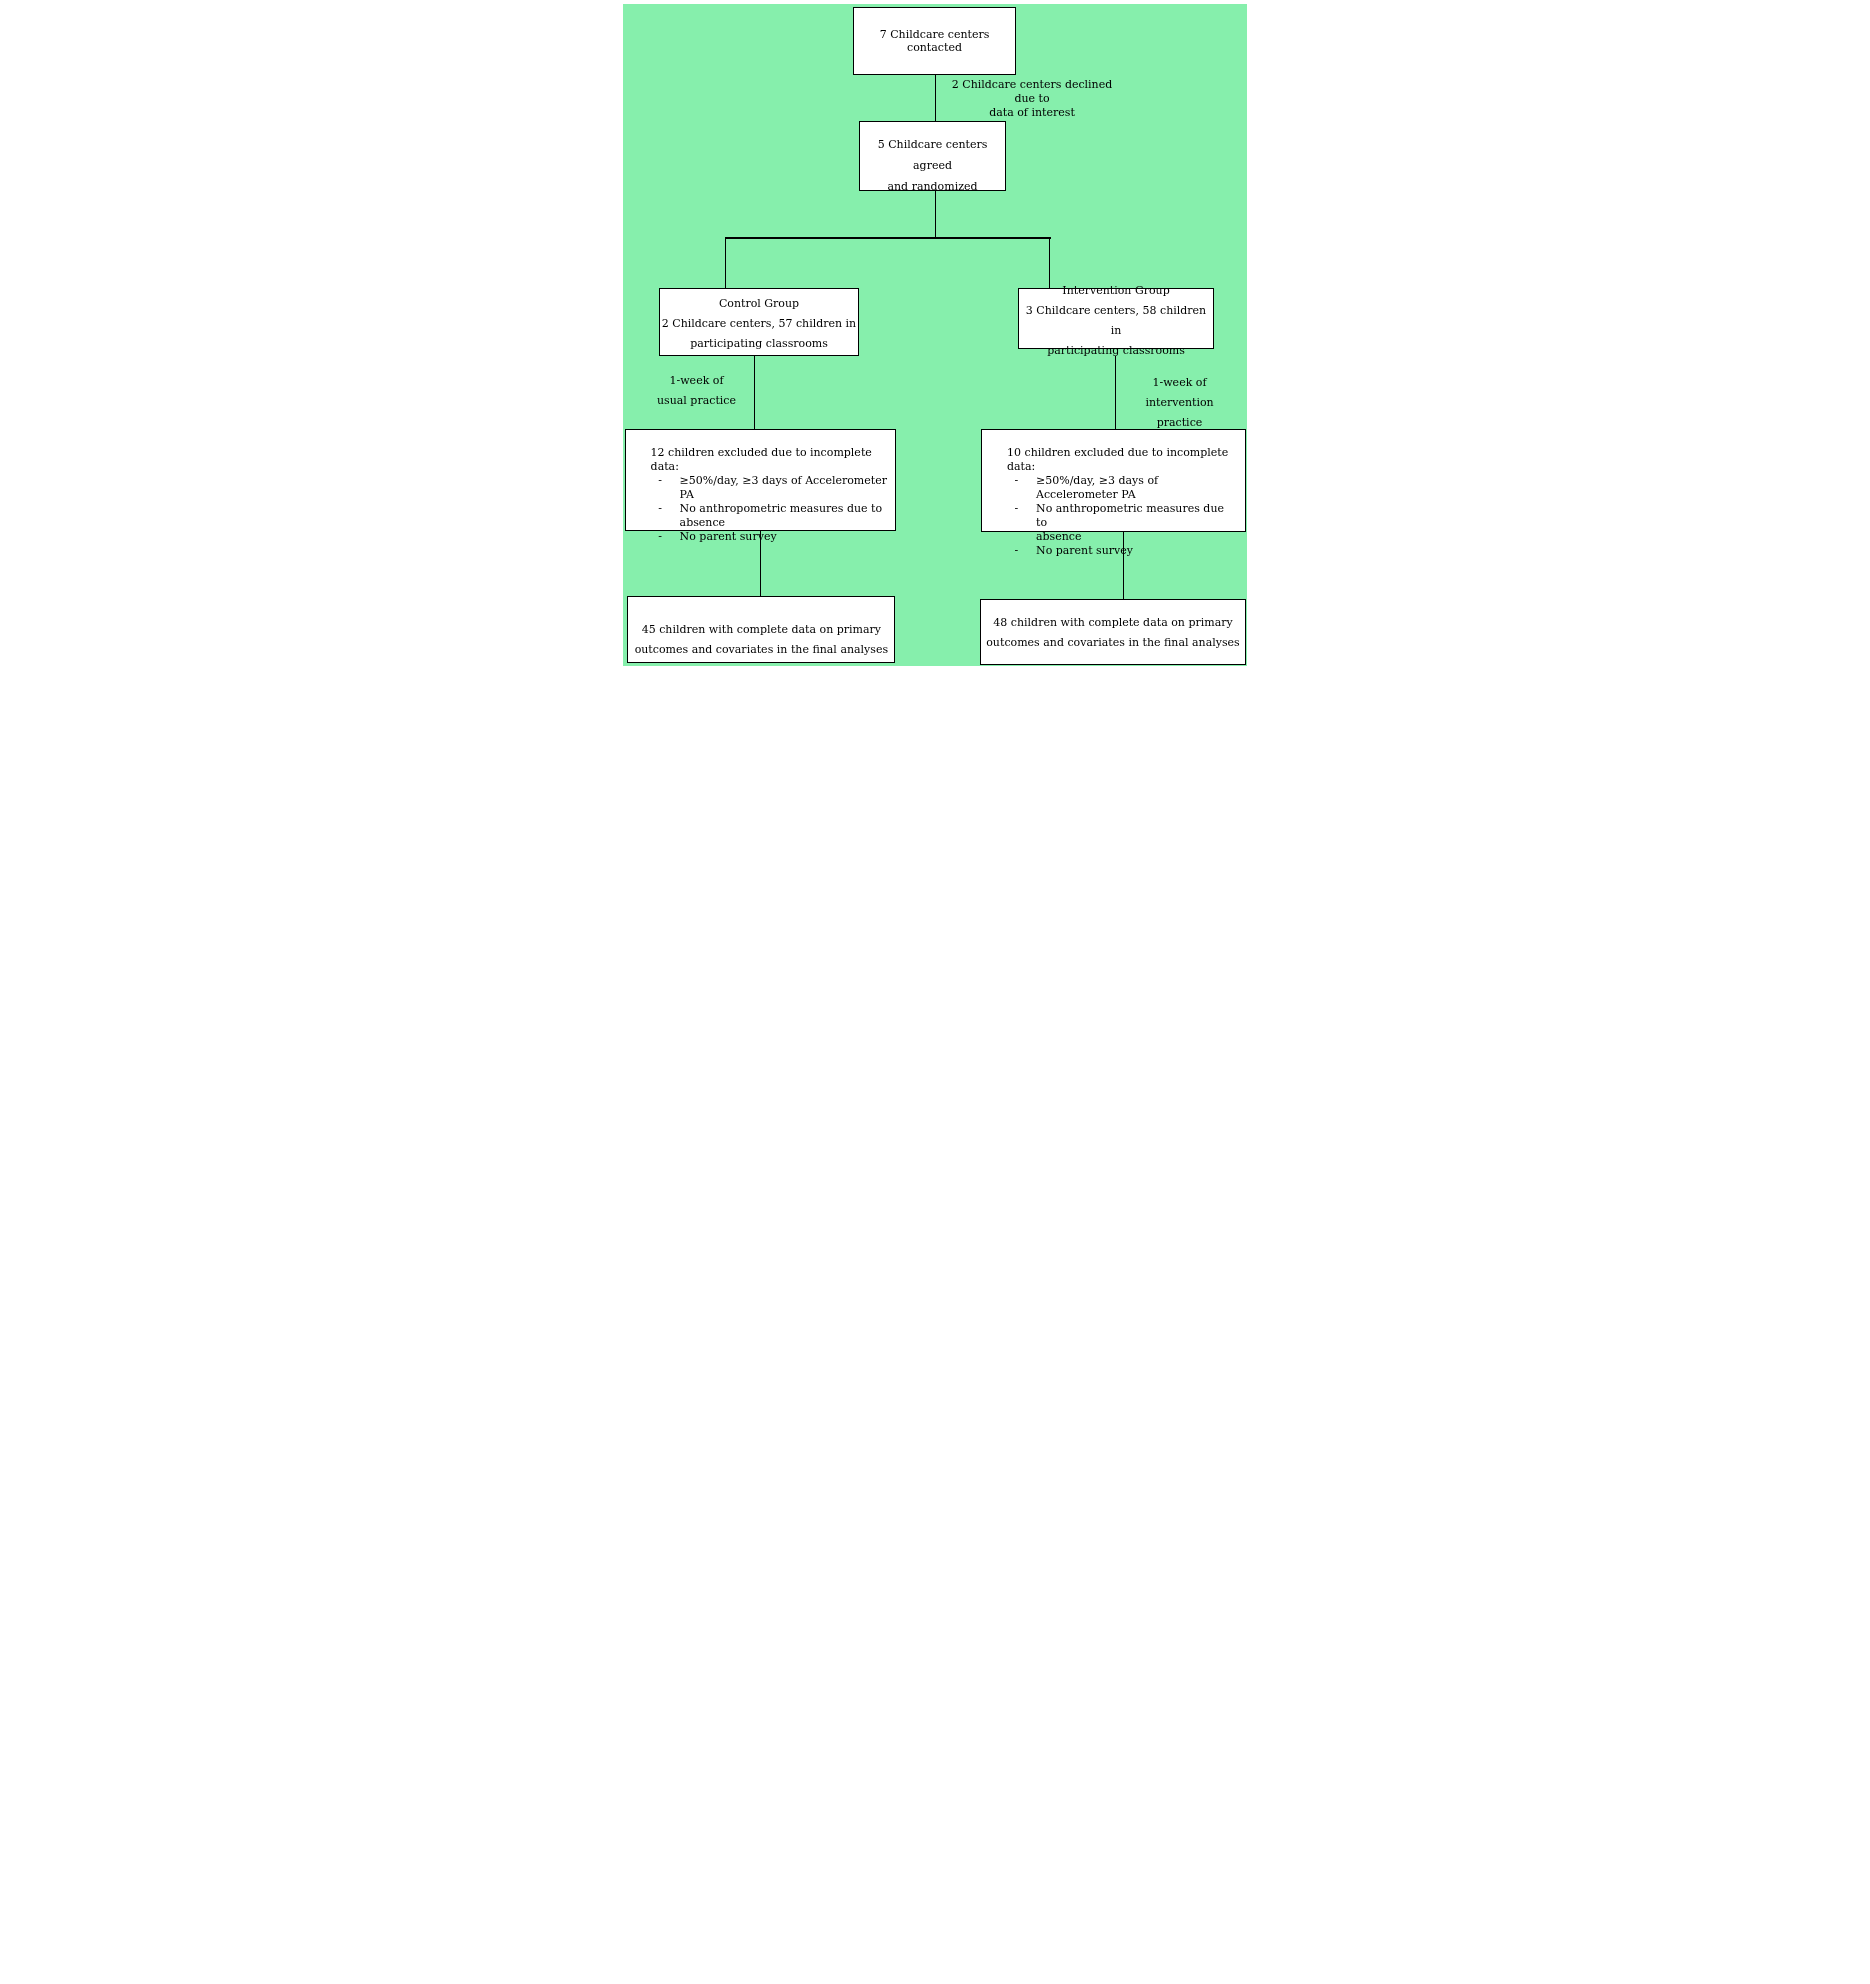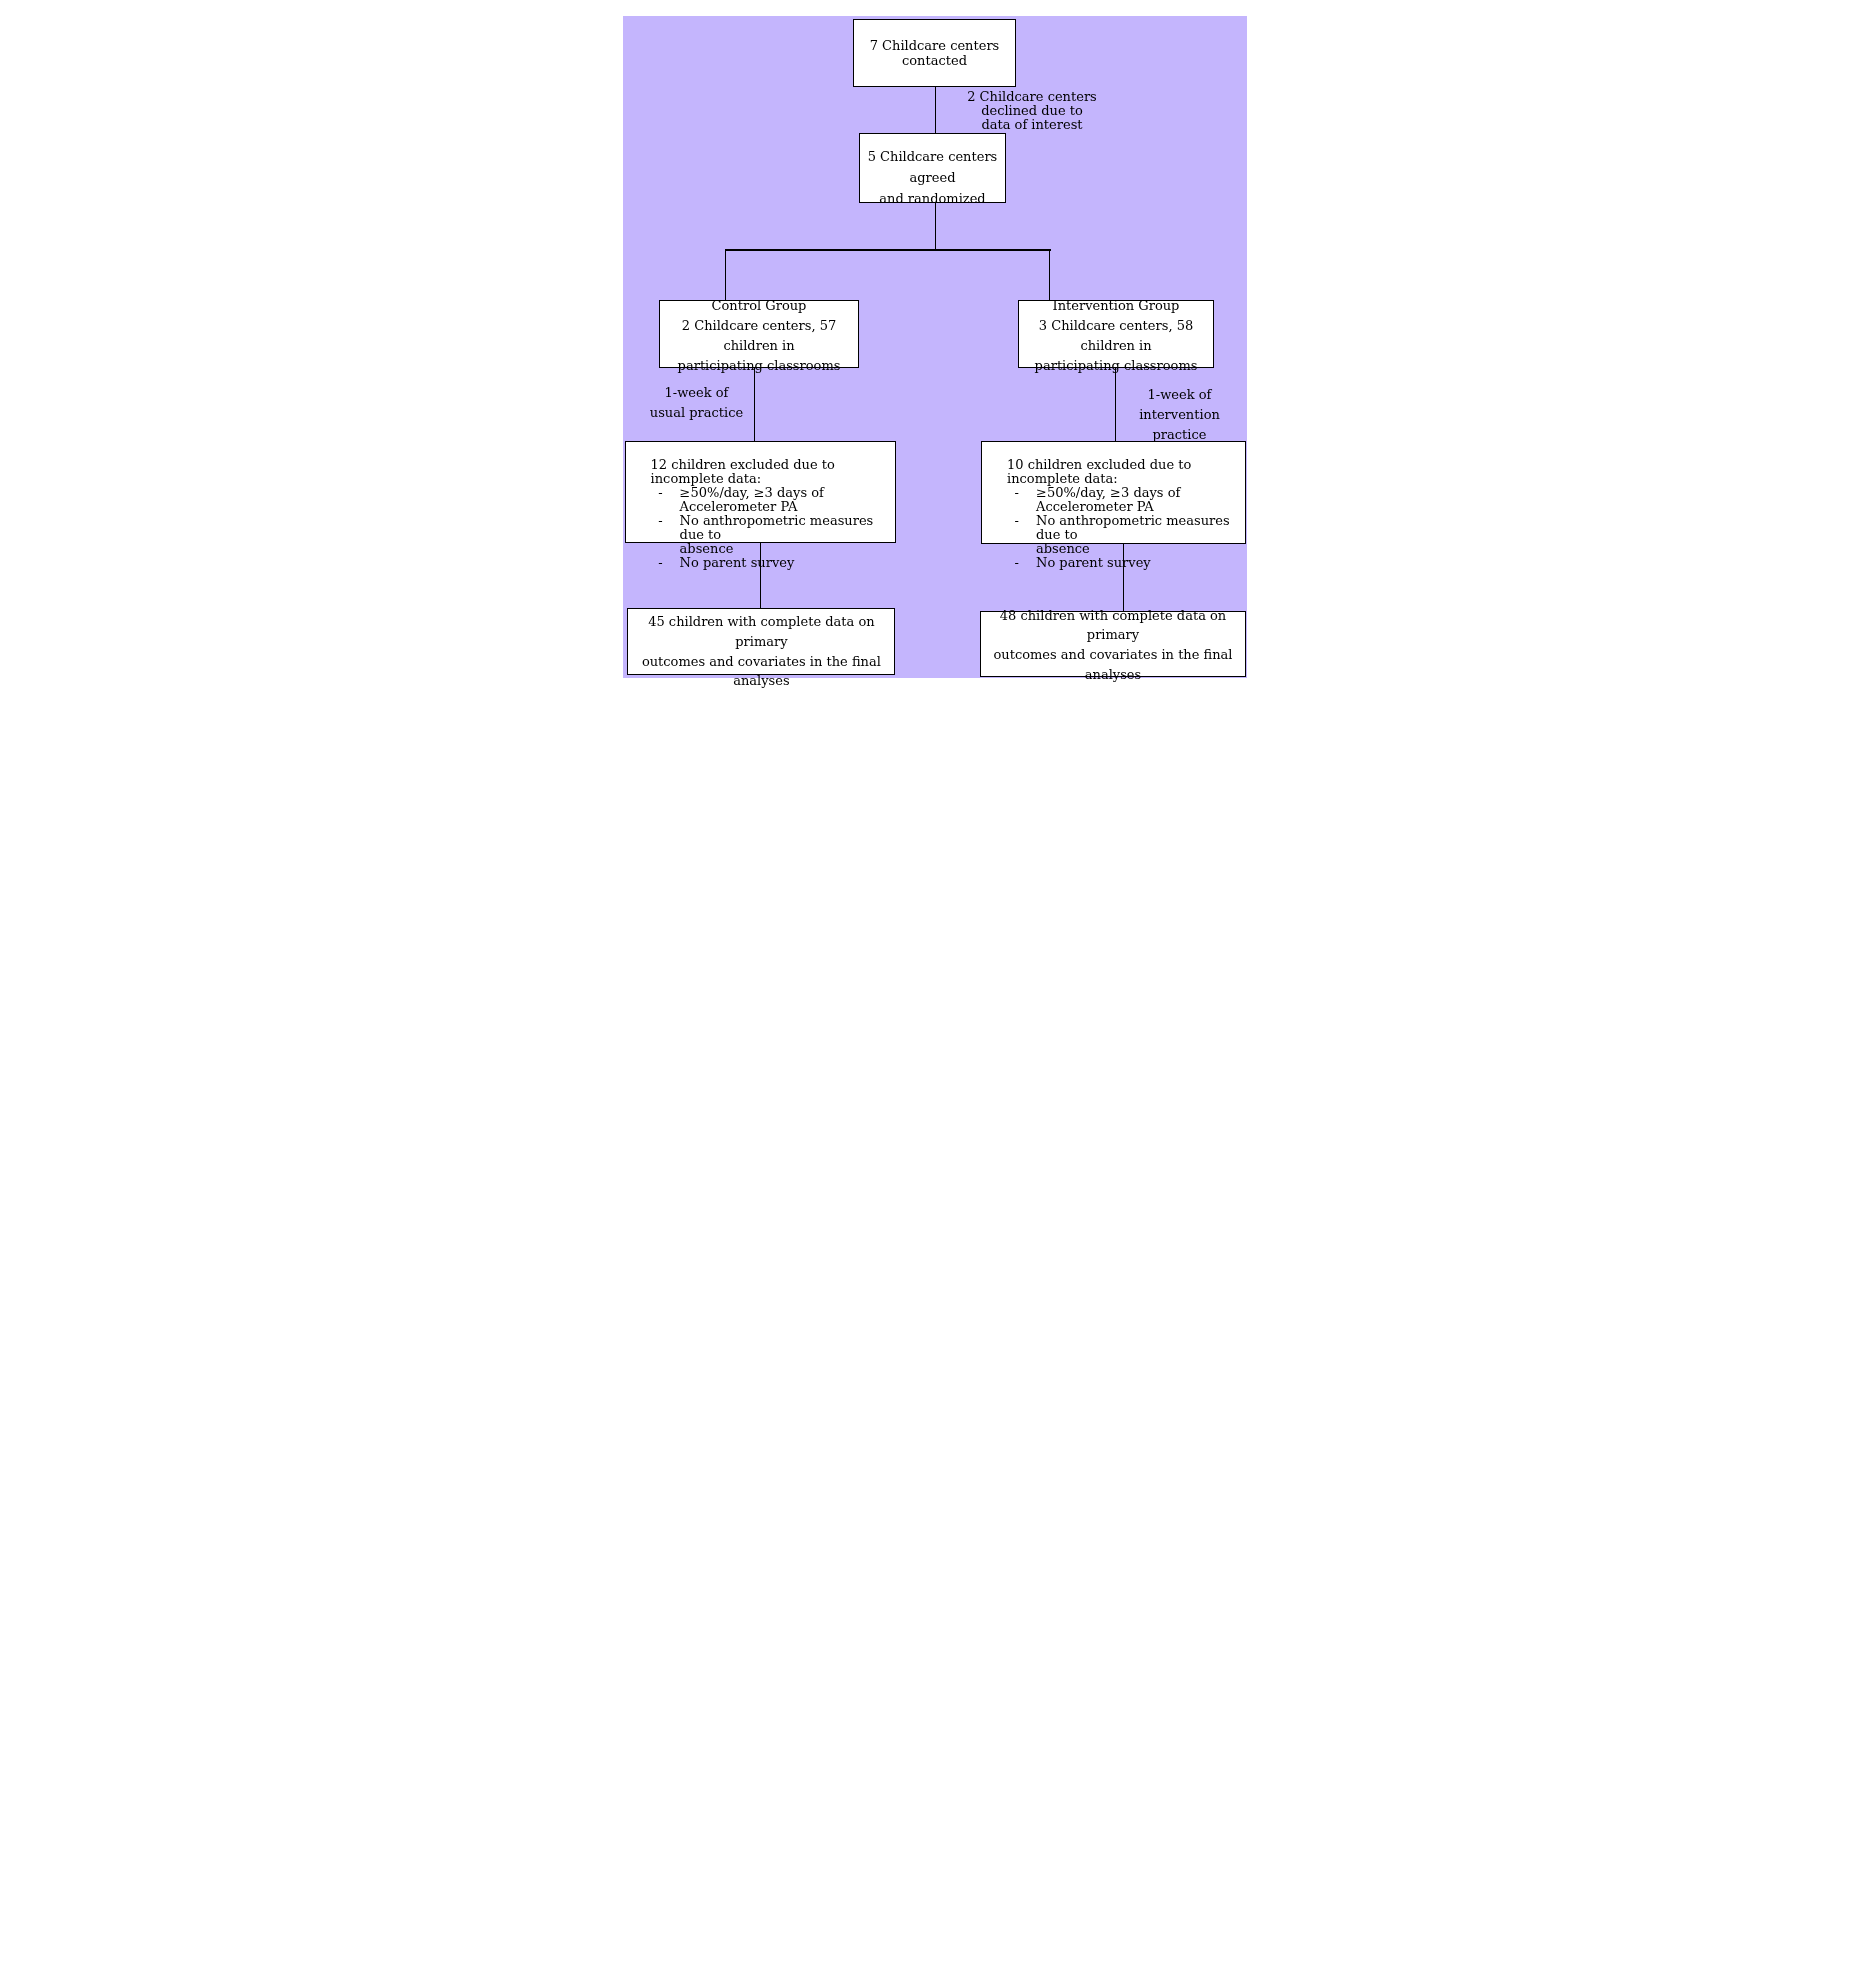--- a/index.html
+++ b/index.html
@@ -1,23 +1,23 @@
 <!DOCTYPE html>
 <html style="font-size:8.7px"><head>
 <meta charset="utf-8">
 <style>
   html,body{margin:0;padding:0;background:#ffffff;}
   .canvas{
     position:relative;
     width:624px;height:662px;
-    margin:16px auto;
-    background:#c4b5fd;
+    margin:4px auto;
+    background:#86efac;
     color:#000000;
     font-family:"DejaVu Serif","Liberation Serif",serif;
-    font-size:13px;
+    font-size:11px;
   }
   .box{
     position:absolute;
     background:#ffffff;
     border:solid #000000;
     border-width:1.6px 1.1px;
     box-sizing:border-box;
     display:flex;
     flex-direction:column;
     justify-content:center;
@@ -75,21 +75,21 @@
     <div>5 Childcare centers agreed</div>
     <div>and randomized</div>
   </div>
 
   <div class="box lh37" style="left:36px;top:284px;width:200px;height:68px;padding-top:4.4px;">
     <div>Control Group</div>
     <div>2 Childcare centers, 57 children in</div>
     <div>participating classrooms</div>
   </div>
 
-  <div class="box lh37" style="left:395px;top:284px;width:196px;height:68px;padding-top:4.4px;">
+  <div class="box lh37" style="left:395px;top:284px;width:196px;height:61px;padding-top:4.4px;">
     <div>Intervention Group</div>
     <div>3 Childcare centers, 58 children in</div>
     <div>participating classrooms</div>
   </div>
 
   <div class="floatnote lh37" style="left:19px;top:367px;width:109px;">
     <div>1-week of</div>
     <div>usual practice</div>
   </div>
   <div class="floatnote lh37" style="left:499px;top:369px;width:115px;">

